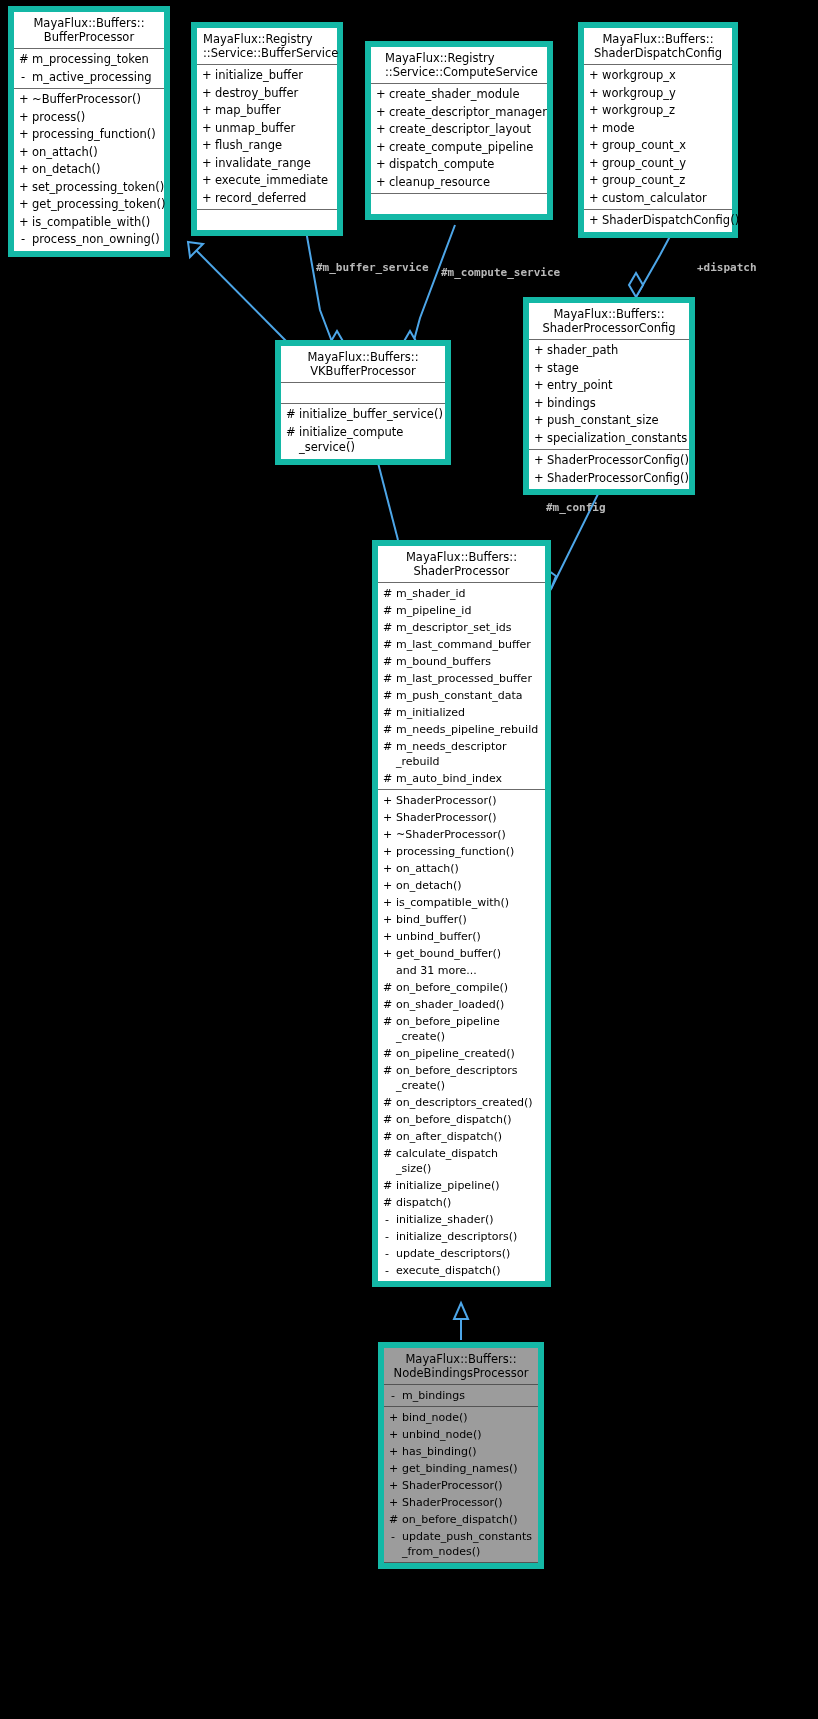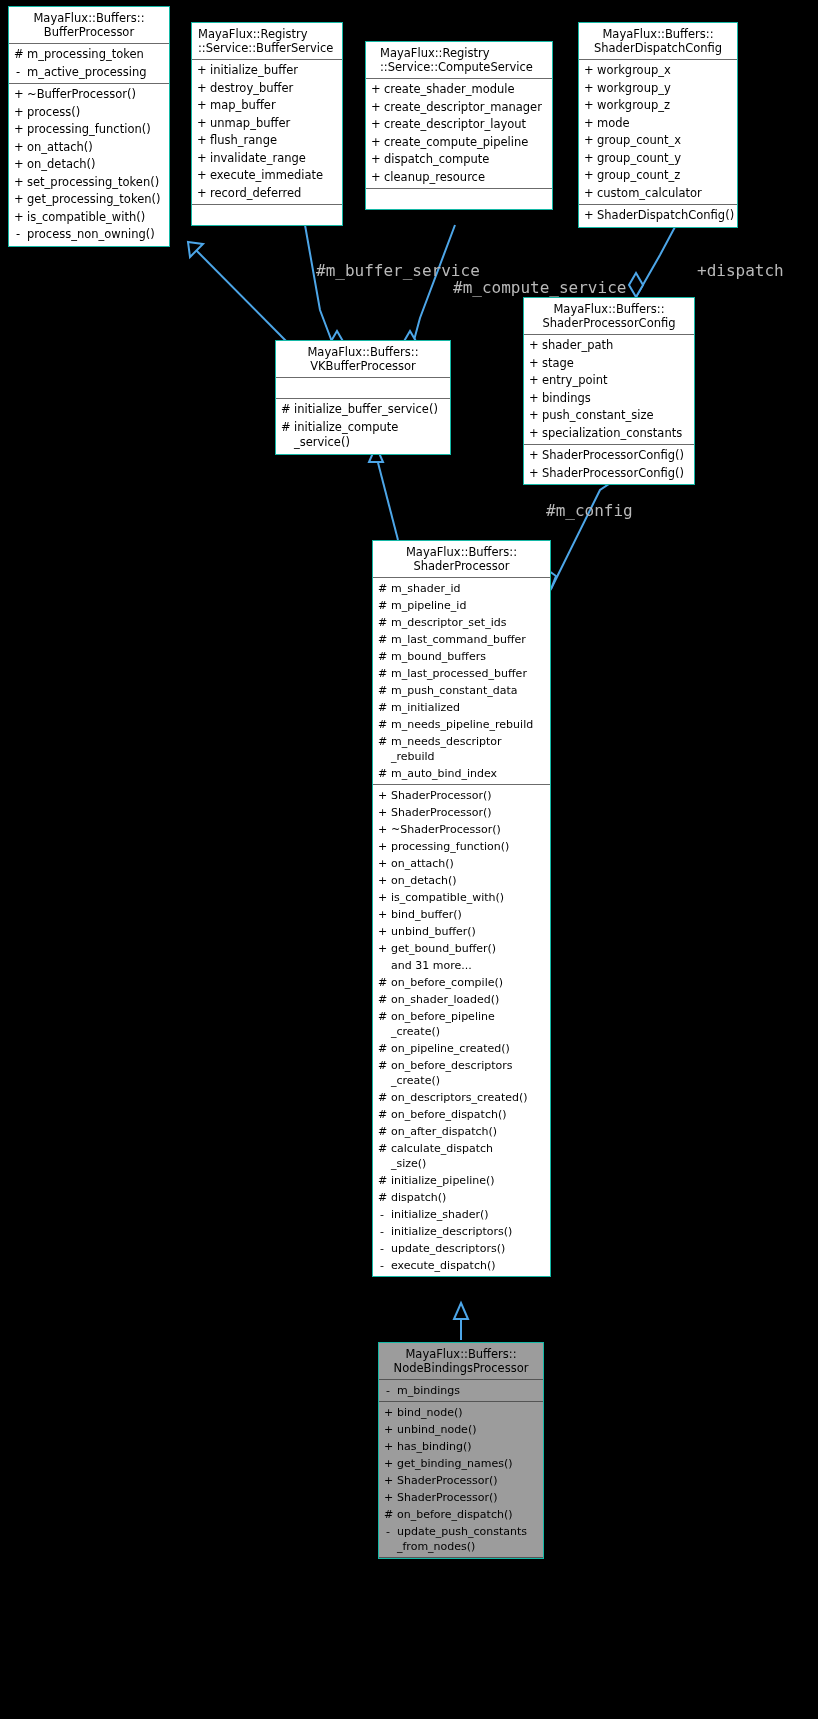--- a/index.html
+++ b/index.html
@@ -1,35 +1,35 @@
 <!DOCTYPE html>
 <html><head>
 <meta charset="utf-8">
 <style>
   html,body{margin:0;padding:0;background:#000;}
   body{width:818px;height:1719px;position:relative;font-family:"DejaVu Sans","Liberation Sans",sans-serif;}
   #canvas{position:absolute;left:0;top:0;width:818px;height:1719px;overflow:hidden;background:#000;}
   svg.edges{position:absolute;left:0;top:0;width:818px;height:1719px;overflow:visible;}
 
-  .uml{position:absolute;background:#ffffff;border:1px solid #14b8a6;box-sizing:border-box;}
+  .uml{position:absolute;background:#ffffff;border:6px solid #14b8a6;box-sizing:border-box;}
   .uml.hl{background:#9c9c9c;}
   .title{font-size:11.5px;line-height:14px;text-align:center;padding:4px 6px 4px 6px;color:#000;
          border-bottom:1px solid #6b6b6b;white-space:pre-line;}
   .uml.hl .title{border-bottom:1px solid #545454;}
   .sec{border-bottom:1px solid #6b6b6b;padding:2px 0 2px 0;}
   .uml.hl .sec{border-bottom:1px solid #545454;}
   .sec.last{border-bottom:none;}
   .sec.empty{height:16px;}
   .row{font-size:11.5px;line-height:15.5px;color:#000;padding:1px 4px 1px 5px;display:flex;gap:5px;
        white-space:pre-line;}
   .vis{width:8px;flex:0 0 8px;text-align:center;}
   .nm{flex:1 1 auto;}
   .small .row{font-size:11px;line-height:15px;}
 
-  .edge-label{position:absolute;color:#b9b9b9;font-size:16px;font-weight:normal;
+  .edge-label{position:absolute;color:#b9b9b9;font-size:11px;font-weight:bold;
               font-family:"DejaVu Sans Mono","Liberation Mono",monospace;white-space:nowrap;}
 </style>
 </head>
 <body>
 
 <div id="canvas">
 
   <svg class="edges" viewBox="0 0 818 1719">
     <g stroke="#4da6e8" stroke-width="2" fill="none">
 
@@ -215,17 +215,17 @@
       <div class="row"><span class="vis">+</span><span class="nm">get_binding_names()</span></div>
       <div class="row"><span class="vis">+</span><span class="nm">ShaderProcessor()</span></div>
       <div class="row"><span class="vis">+</span><span class="nm">ShaderProcessor()</span></div>
       <div class="row"><span class="vis">#</span><span class="nm">on_before_dispatch()</span></div>
       <div class="row"><span class="vis">-</span><span class="nm">update_push_constants
 _from_nodes()</span></div>
     </div>
   </div>
 
   <div class="edge-label" style="left:316px;top:261px;">#m_buffer_service</div>
-  <div class="edge-label" style="left:441px;top:278px;margin-left:12px;">#m_compute_service</div>
+  <div class="edge-label" style="left:441px;top:266px;">#m_compute_service</div>
   <div class="edge-label" style="left:653px;top:261px;margin-left:44px;">+dispatch</div>
   <div class="edge-label" style="left:546px;top:501px;">#m_config</div>
 
 </div>
 
 </body></html>

